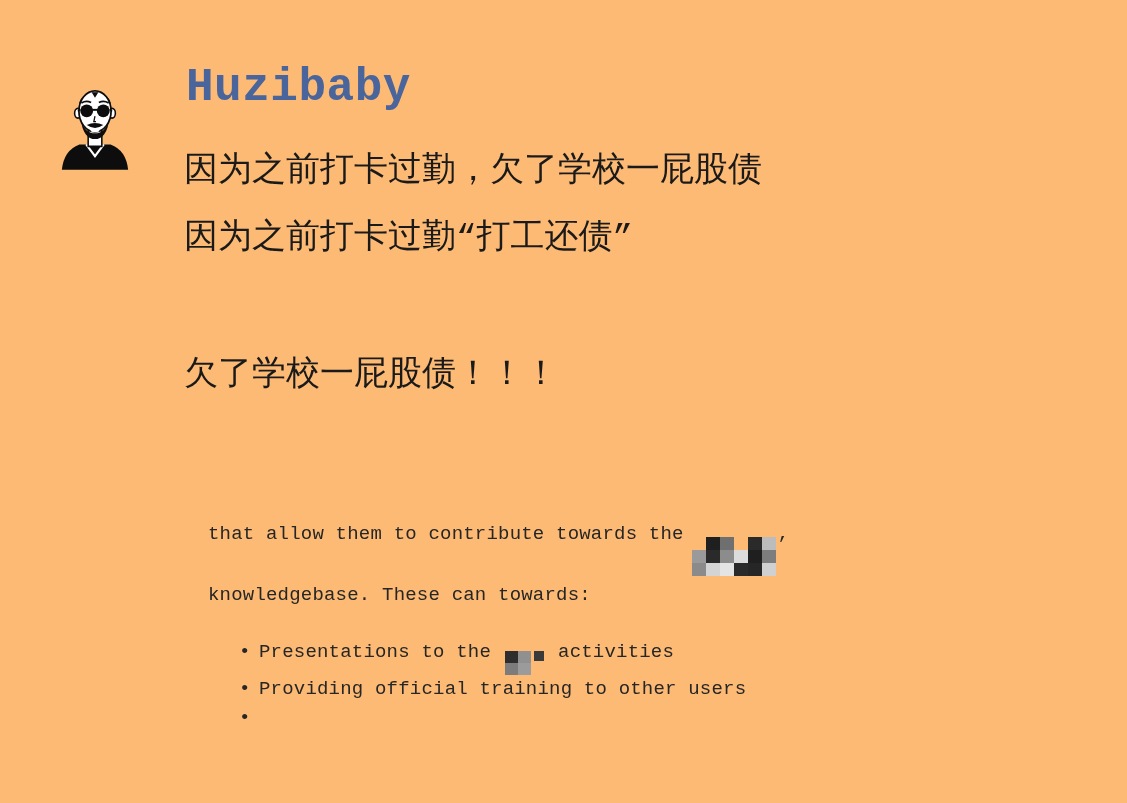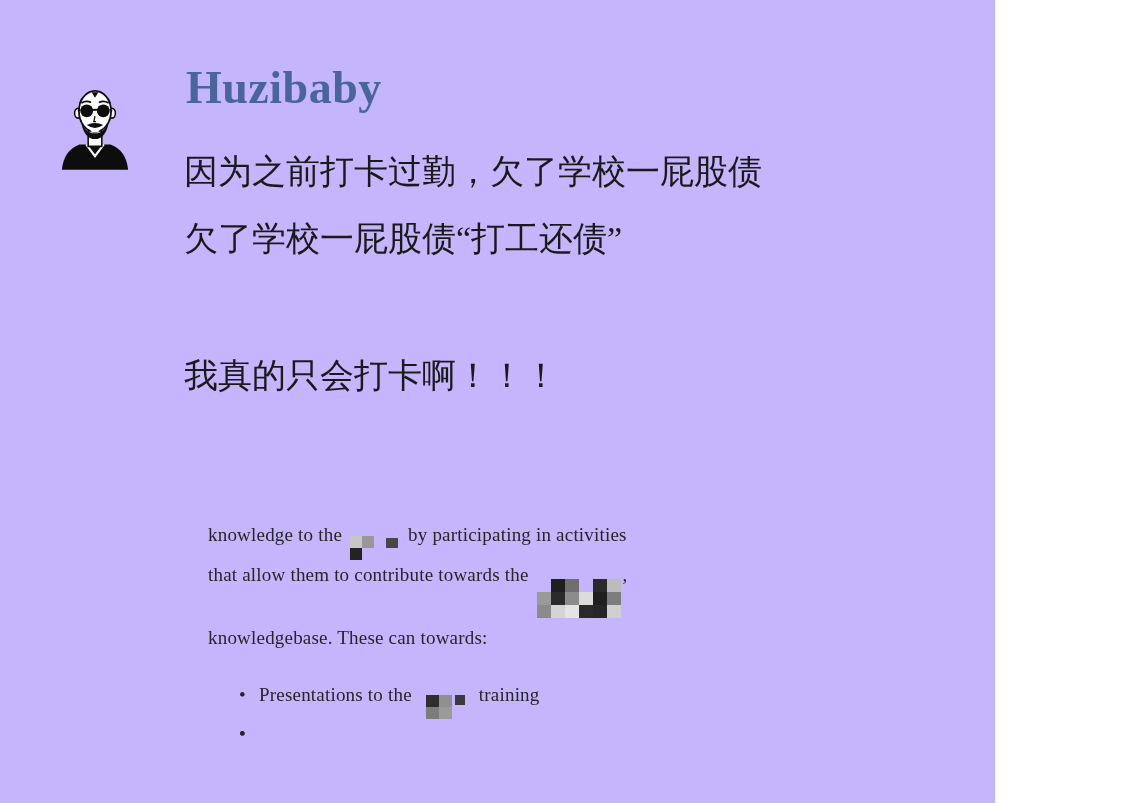--- a/index.html
+++ b/index.html
@@ -1,21 +1,21 @@
 <!DOCTYPE html>
 <html style="--username: #4a659c; --body-text: #1a1a1a; --quote-text: #262626;"><head>
 <meta charset="utf-8">
 <style>
   html,body{margin:0;padding:0;background:#fff;}
   .canvas{
     position:relative;
-    width:995px;height:803px;
-    background:#c4b5fd;
+    width:1127px;height:803px;
+    background:#fdba74;
     overflow:hidden;
-    font-family:Liberation Serif, serif;
+    font-family:Liberation Mono, monospace;
   }
   
   .avatar{
     position:absolute;left:56px;top:76px;width:78px;height:94px;
     cursor:pointer;
   }
   .avatar svg{width:100%;height:100%;display:block;}
   
   .username{
     position:absolute;left:186px;top:62px;
@@ -118,38 +118,26 @@
       <path d="M25.5,43 C26.5,58 33,64.5 40,64.5 C47,64.5 53.5,58 54.5,43 C52.5,54 47,58.5 40,58.5 C33,58.5 27.5,54 25.5,43 Z" fill="#0d0d0d"></path>
       <path d="M31.5,50 Q40,46 48.5,50 Q44,53 40,53 Q36,53 31.5,50 Z" fill="#0d0d0d"></path>
       <ellipse cx="40" cy="55.5" rx="4.6" ry="2" fill="#ffffff"></ellipse>
     </svg>
   </div>
 
   <a class="username">Huzibaby</a>
 
   <div class="cn">
     <div class="cn-line">因为之前打卡过勤，欠了学校一屁股债</div>
-    <div class="cn-line">欠了学校一屁股债“打工还债”</div>
+    <div class="cn-line">因为之前打卡过勤“打工还债”</div>
     <div class="spacer"></div>
-    <div class="cn-line">我真的只会打卡啊！！！</div>
+    <div class="cn-line">欠了学校一屁股债！！！</div>
   </div>
 
   <div class="quote">
-    <div class="q-line">
-      <span>knowledge to the</span><span class="mosaic m1">
-          <i></i>
-          <i></i>
-          <i></i>
-          <i></i>
-          <i></i>
-          <i></i>
-          <i></i>
-          <i></i>
-        </span><span>by participating in activities</span>
-    </div>
     <div class="q-line">
       <span>that allow them to contribute towards the</span><span class="mosaic m2">
           <i></i>
           <i></i>
           <i></i>
           <i></i>
           <i></i>
           <i></i>
           <i></i>
           <i></i>
@@ -171,24 +159,24 @@
 
     <ul class="q-bullets">
       <li>
         <span class="dot">•</span><span>Presentations to the</span><span class="mosaic m3">
             <i></i>
             <i></i>
             <i></i>
             <i></i>
             <i></i>
             <i></i>
-          </span><span>training</span>
+          </span><span>activities</span>
       </li>
       <li>
-        <span class="dot">•</span>
+        <span class="dot">•</span><span>Providing official training to other users</span>
       </li>
       <li>
         <span class="dot">•</span>
       </li>
     </ul>
   </div>
 
 </div>
 
 </body></html>

